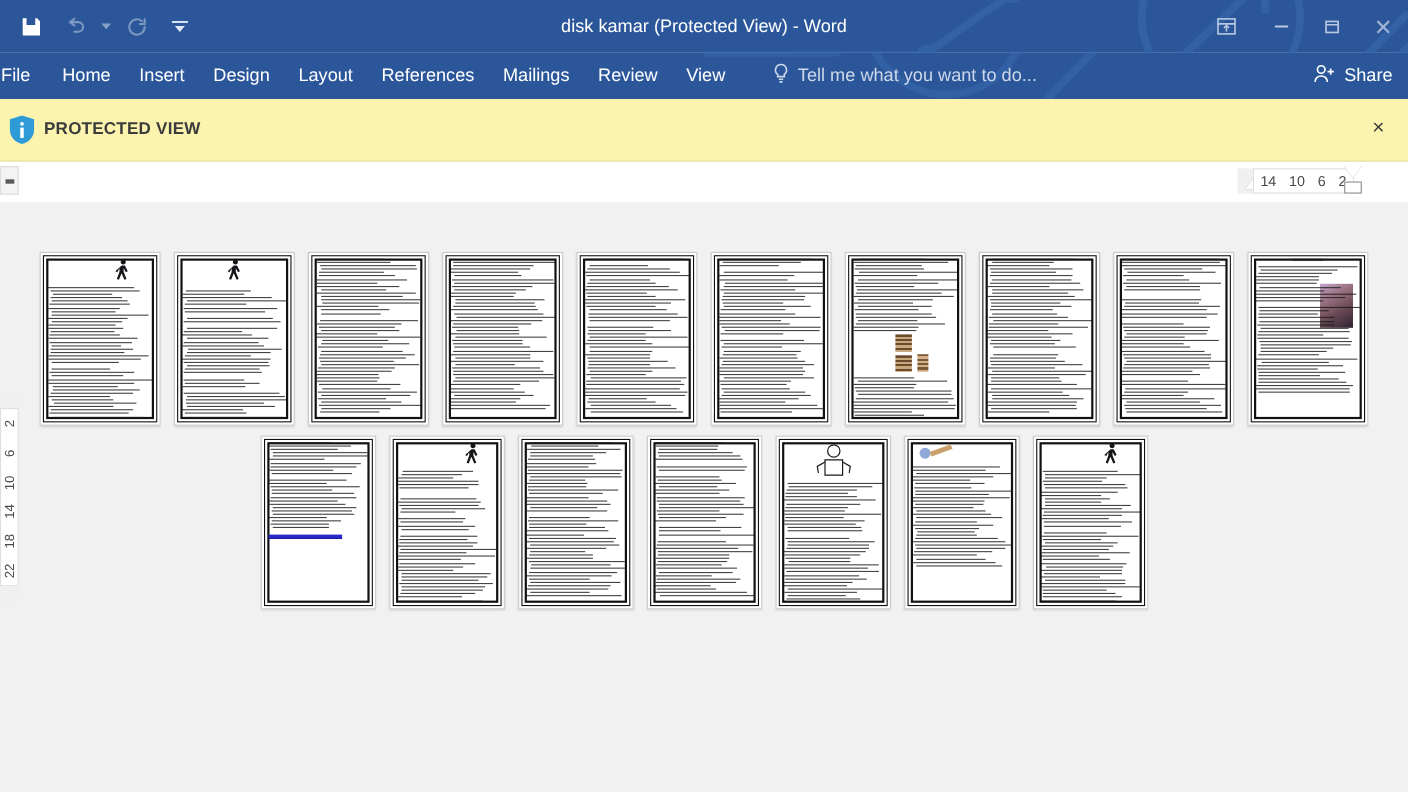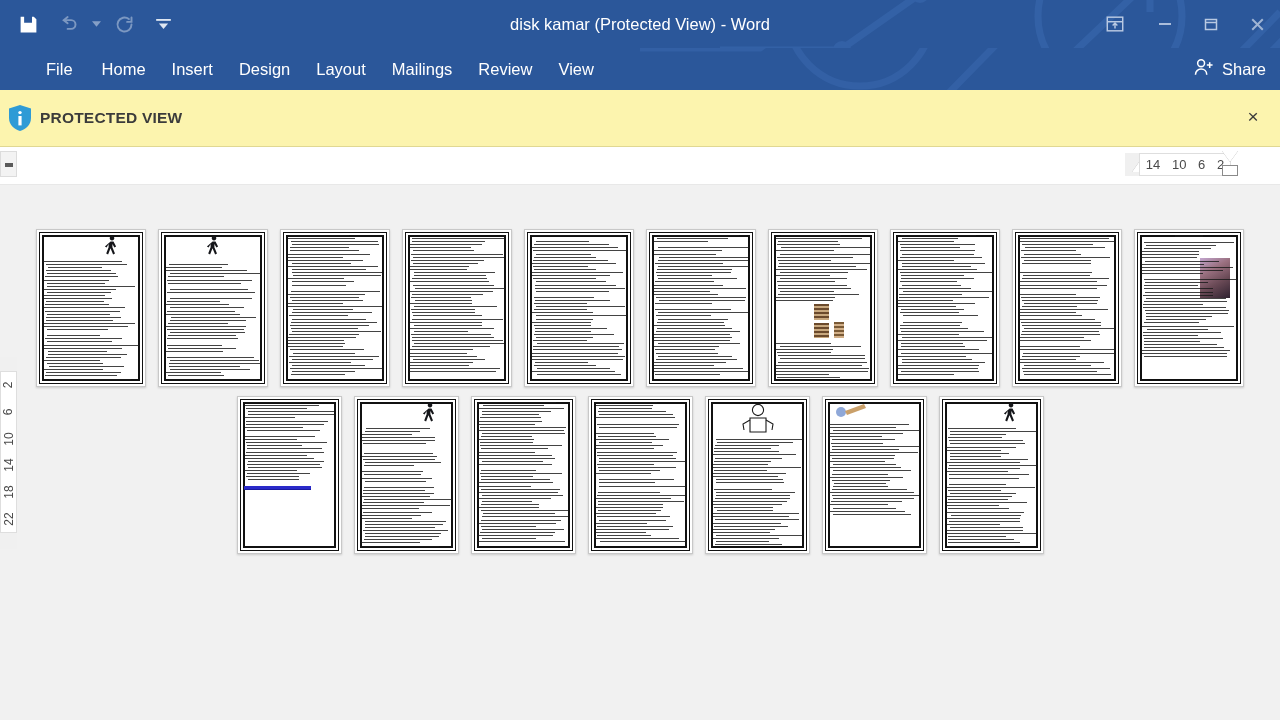--- a/index.html
+++ b/index.html
@@ -71,21 +71,21 @@
     opacity: .5; pointer-events: none;
   }
   .tab {
     position: relative; z-index: 2;
     color: #ffffff;
     font-size: 16.5px;
     padding: 0 13px;
     height: 42px; line-height: 42px;
     white-space: nowrap;
   }
-  .tab.first { padding-left: 1px; padding-right: 16px; margin-left: 45px; }
+  .tab.first { padding-left: 1px; padding-right: 16px; }
   .tellme {
     position: relative; z-index: 2;
     display: flex; align-items: center; gap: 7px;
     margin-left: 30px;
     color: #cdd9ea; font-size: 16.5px;
   }
   .share {
     position: absolute; right: 14px; top: 0;
     height: 42px; z-index: 3;
     display: flex; align-items: center; gap: 8px;
@@ -329,24 +329,35 @@
       <path d="M0 96 L120 96 L200 40 L300 40"></path>
       <path d="M300 150 L390 58"></path>
     </g>
   </svg>
 
   <div class="tab first">File</div>
   <div class="tab">Home</div>
   <div class="tab">Insert</div>
   <div class="tab">Design</div>
   <div class="tab">Layout</div>
+  <div class="tab">References</div>
   <div class="tab">Mailings</div>
   <div class="tab">Review</div>
   <div class="tab">View</div>
 
+  <div class="tellme">
+    <span>
+      <svg width="16" height="19" viewBox="0 0 16 19" fill="none" stroke="#cdd9ea" stroke-width="1.5">
+        <path d="M8 1.6a5 5 0 0 0-3 9v2h6v-2a5 5 0 0 0-3-9z"></path>
+        <path d="M6 15h4"></path>
+          <path d="M6.6 17.4h2.8"></path>
+      </svg>
+    </span>
+    <span>Tell me what you want to do...</span>
+  </div>
 
   <div class="share">
     <span>
       <svg width="21" height="20" viewBox="0 0 22 20" fill="none" stroke="#ffffff" stroke-width="1.6">
         <circle cx="8.5" cy="6" r="3.6"></circle>
         <path d="M2.6 18c0-3.4 2.6-5.8 5.9-5.8s5.9 2.4 5.9 5.8"></path>
         <path d="M17.5 5v6M14.5 8h6"></path>
       </svg>
     </span>
     <span>Share</span>

